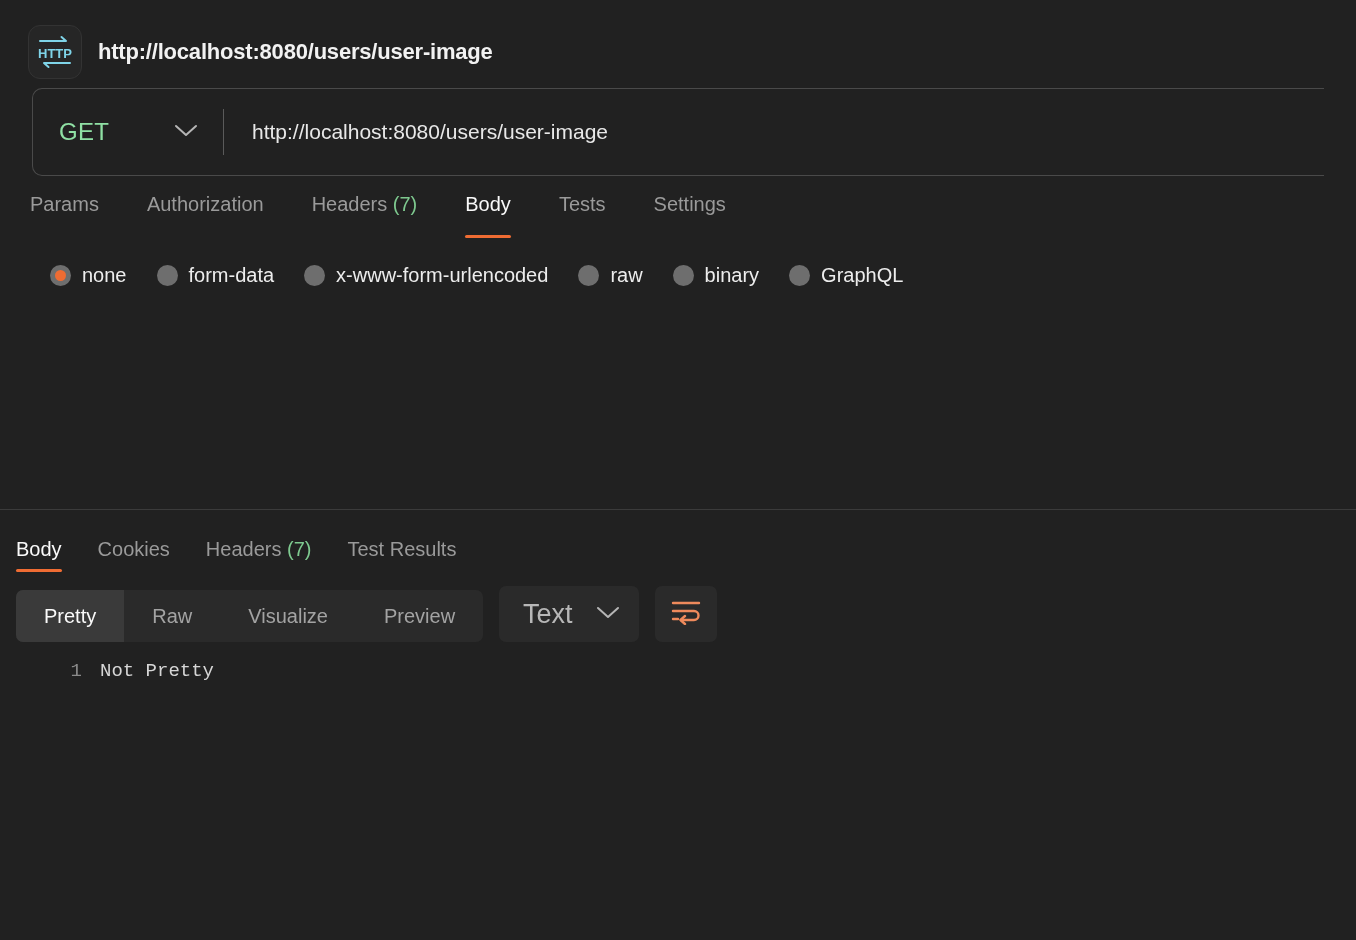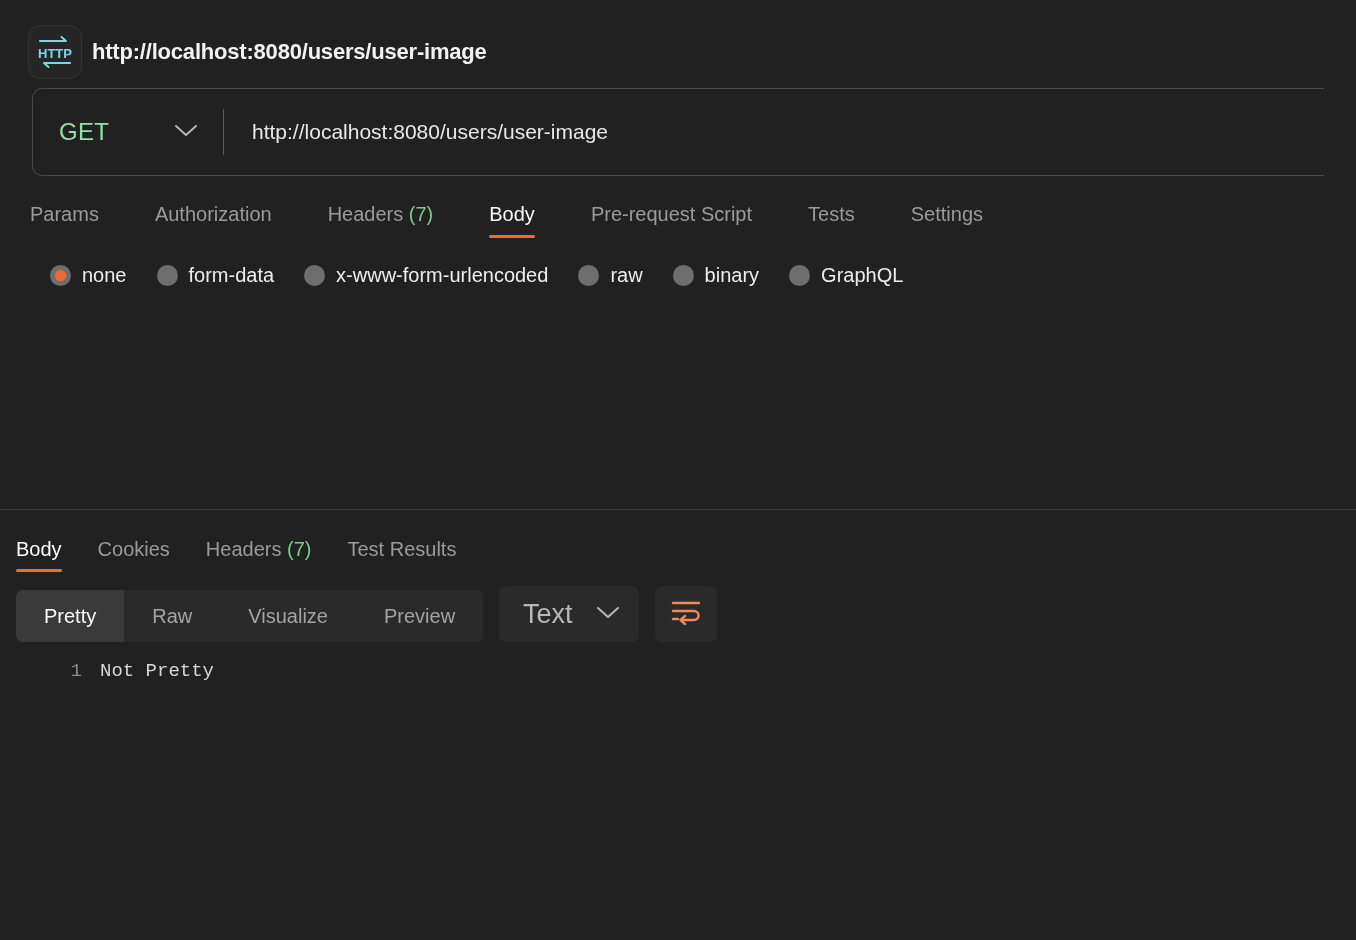--- a/index.html
+++ b/index.html
@@ -10,21 +10,21 @@
     background: #212121;
     font-family: "Liberation Sans", sans-serif;
     overflow: hidden;
   }
   body { position: relative; }
 
   
   .titlebar {
     display: flex;
     align-items: center;
-    gap: 10px;
+    gap: 16px;
     padding: 16px 0 0 28px;
     height: 88px;
   }
   .http-icon {
     width: 54px; height: 54px;
     border-radius: 12px;
     background: #262626;
     border: 1px solid #333;
     display: flex; align-items: center; justify-content: center;
     flex: 0 0 auto;
@@ -81,22 +81,21 @@
     color: #e8e8e8;
     font-family: "Liberation Sans", sans-serif;
     font-size: 21px;
     padding: 0 0 0 28px;
     height: 100%;
   }
 
   
   .req-tabs {
     display: flex;
-    align-items: flex-end;
-    gap: 8px;
+    gap: 0;
     padding: 18px 0 0 30px;
     height: 62px;
   }
   .tab {
     position: relative;
     font-size: 20px;
     color: #9a9a9a;
     padding: 0 24px 14px 24px;
     cursor: pointer;
     white-space: nowrap;
@@ -258,23 +257,20 @@
   </div>
   <div class="tab">
     <span>Authorization</span>
   </div>
   <div class="tab">
     <span>Headers</span>
     <span class="count">(7)</span>
   </div>
   <div class="tab active">
     <span>Body</span>
-  </div>
-  <div class="tab">
-    <span>Pre-request Script</span>
   </div>
   <div class="tab">
     <span>Tests</span>
   </div>
   <div class="tab">
     <span>Settings</span>
   </div>
 </div>
 
 <div class="body-types">

